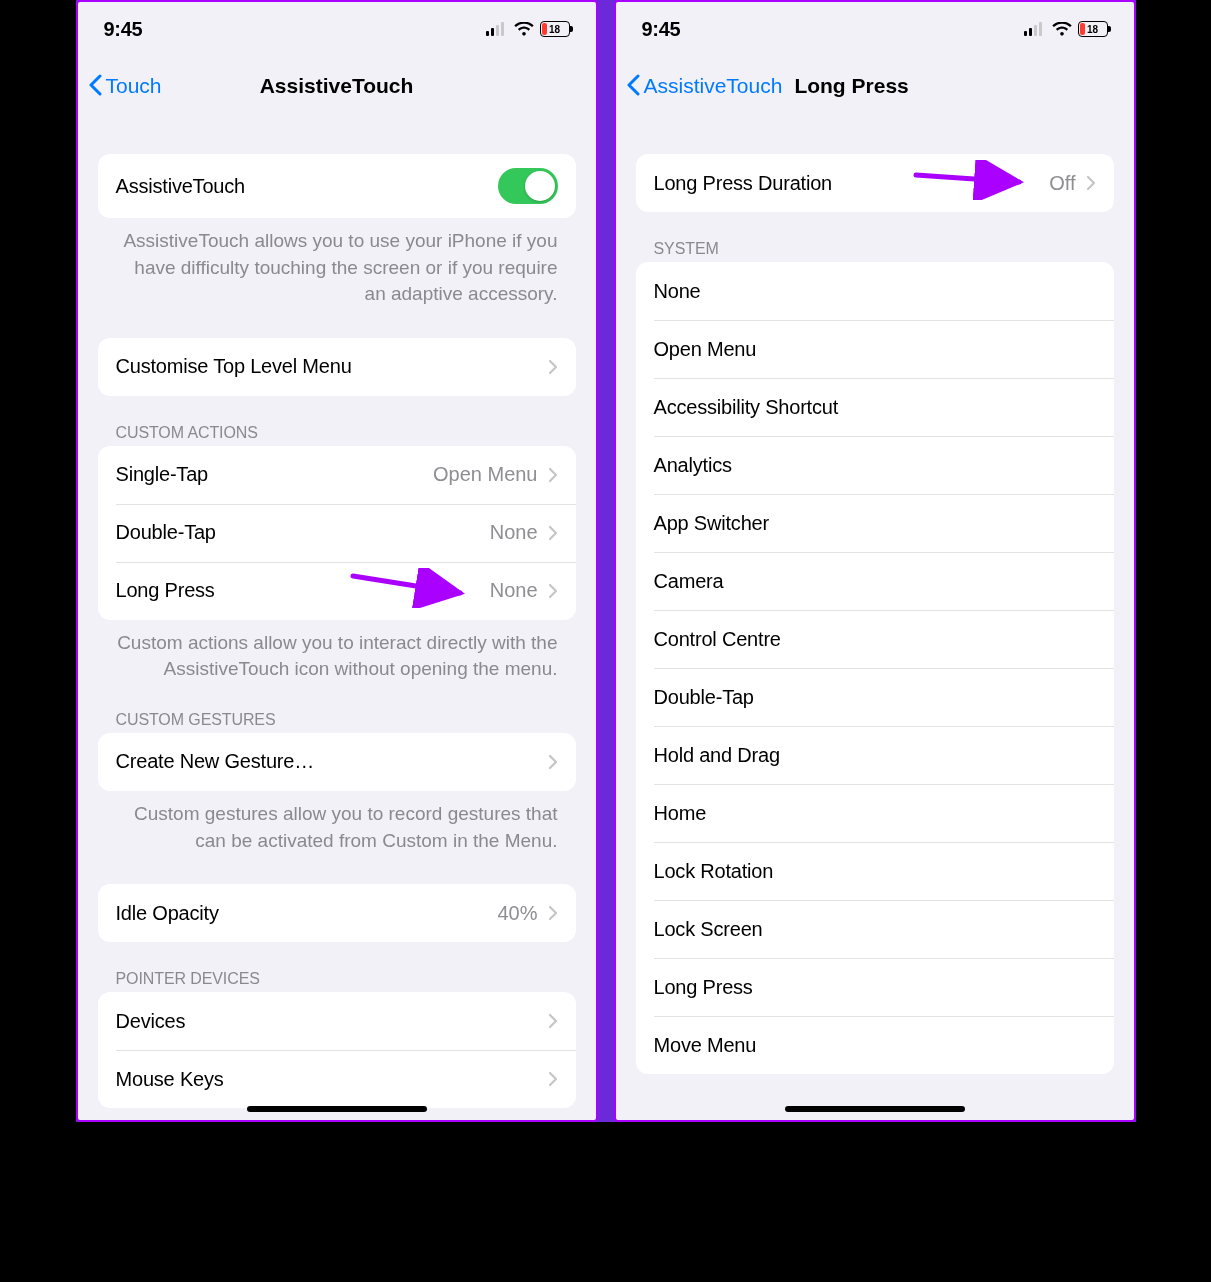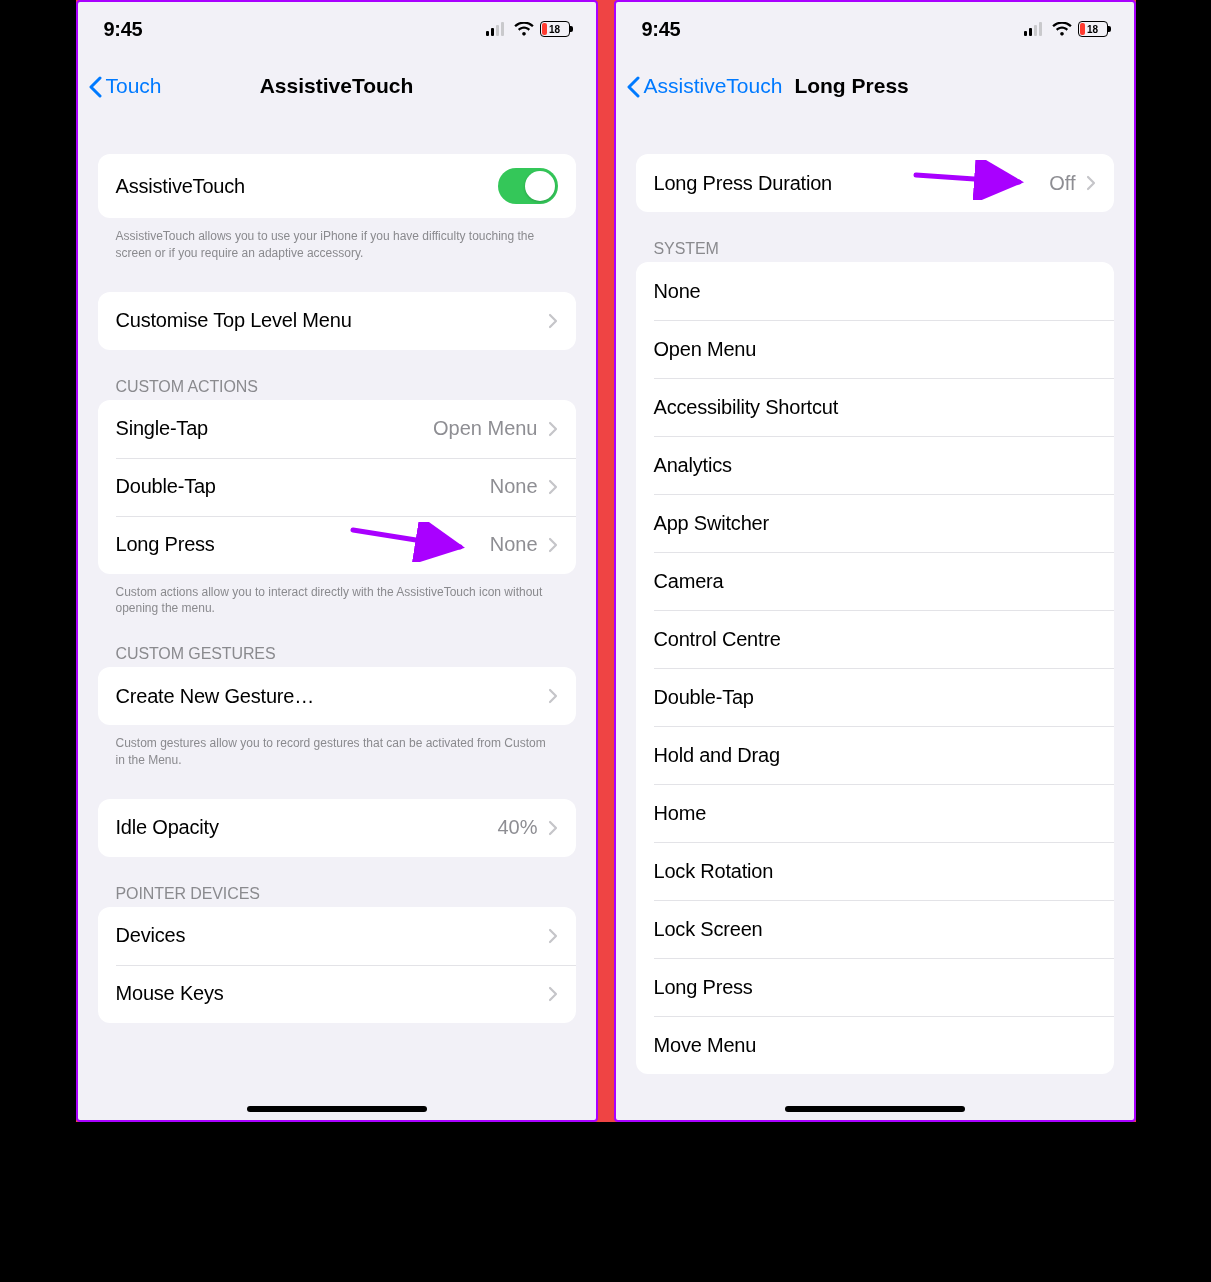--- a/index.html
+++ b/index.html
@@ -7,21 +7,21 @@
       font-family: -apple-system, 'SF Pro Text', 'Helvetica Neue', sans-serif;
       background: #000;
       display: flex;
       justify-content: center;
       align-items: flex-start;
       padding: 0;
     }
     .container {
       display: flex;
       gap: 16px;
-      background: #ef4444;
+      background: #6d28d9;
     }
     .phone {
       width: 522px;
       height: 1122px;
       background: #f2f1f7;
       border: 2px solid #a900ff;
       border-radius: 4px;
       overflow: hidden;
       position: relative;
     }
@@ -82,21 +82,21 @@
     .nav-header {
       height: 60px;
       position: relative;
       display: flex;
       align-items: center;
       padding: 0 10px;
     }
     .back-arrow {
       color: #007aff;
       display: flex;
-      align-items: flex-end;
+      align-items: flex-start;
       font-size: 21px;
       gap: 4px;
     }
     .back-arrow svg { display:block; }
     .nav-title {
       position: absolute;
       left: 50%;
       transform: translateX(-50%);
       font-size: 21px;
       font-weight: 700;
@@ -175,24 +175,25 @@
     }
     
     .group-header {
       font-size: 16px;
       color: #8a8a8e;
       text-transform: uppercase;
       padding: 28px 18px 4px;
       letter-spacing: -0.1px;
     }
     .group-footer {
-      font-size: 12px;
+      font-size: 19px;
       color: #8a8a8e;
       padding: 10px 18px 0;
       line-height: 1.4;
+      text-align: right;
     }
     
     .arrow-annot {
       position: absolute;
       pointer-events: none;
     }
     
     .home-indicator {
       position: absolute;
       bottom: 8px;

